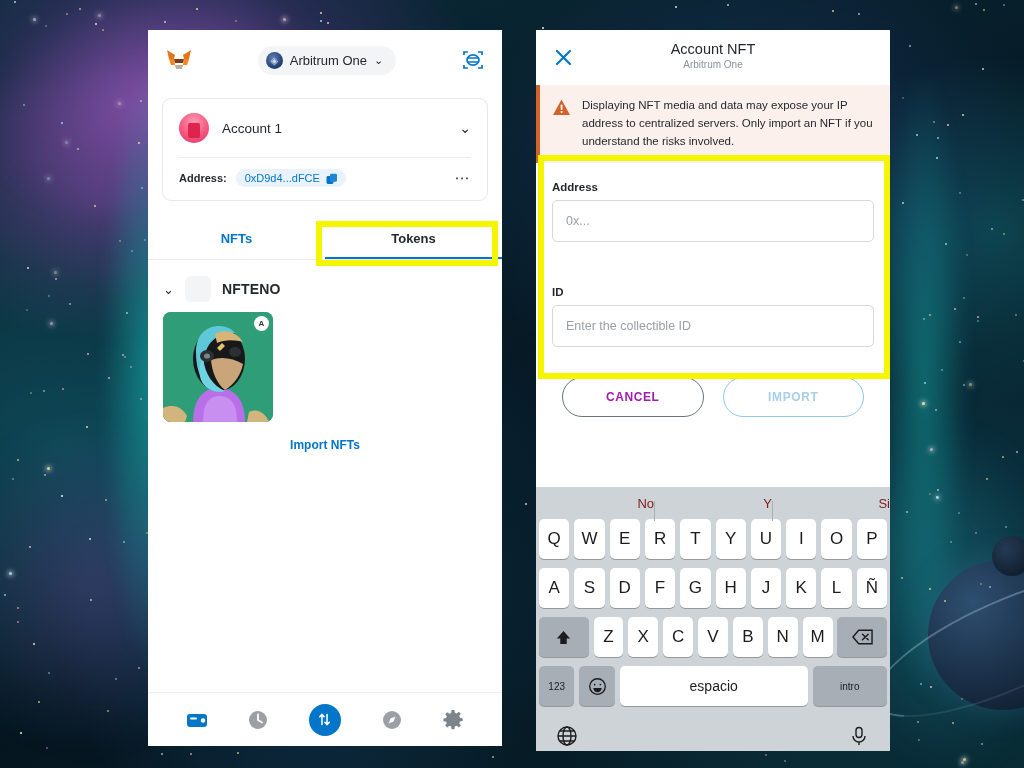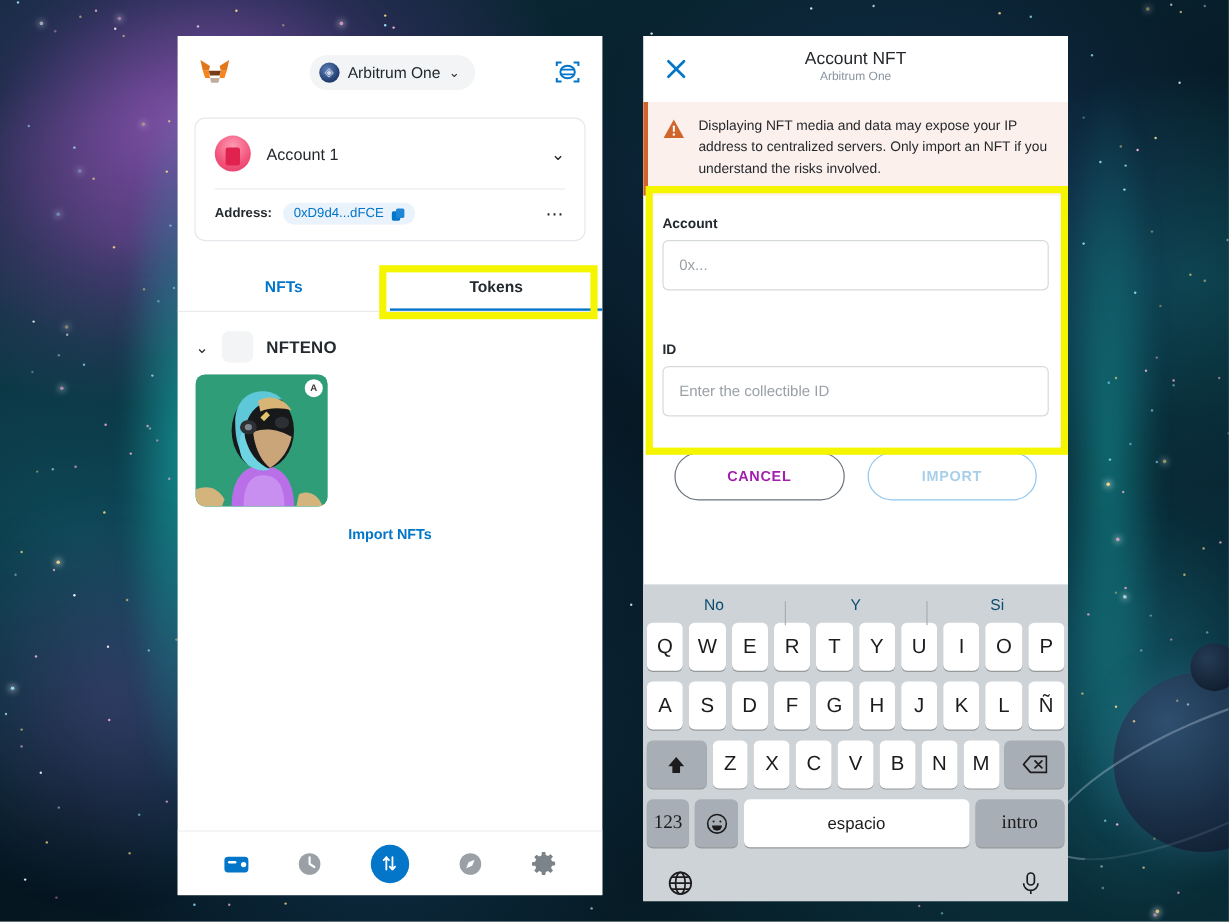--- a/index.html
+++ b/index.html
@@ -199,34 +199,34 @@
     flex:1; height:40px; border-radius:20px; font-size:12px; font-weight:700;
     letter-spacing:.6px; display:flex; align-items:center; justify-content:center;
     background:#fff; cursor:pointer;
   }
   .btn-cancel { border:1px solid #6a737d; color:#a21caf; }
   .btn-import { border:1px solid #8fc7ee; color:#a8cfe9; }
 
   
   .kb { position:absolute; left:0; bottom:0; width:100%; height:264px; background:#ced3d7; }
   .kb-sugg { height:32px; display:flex; align-items:center; border-bottom:0; }
-  .kb-sugg div { flex:1; text-align:center; font-size:13px; color:#0c4a6e; position:relative; }
+  .kb-sugg div { flex:1; text-align:right; font-size:13px; color:#7f1d1d; position:relative; }
   .kb-sugg div + div::before {
     content:''; position:absolute; left:0; top:5px; height:20px; width:1px; background:#a9aeb3;
   }
   .kb-row { display:flex; justify-content:center; gap:5px; margin-bottom:9px; padding:0 3px; }
   .key {
     background:#fff; border-radius:5px; height:40px; min-width:27.5px; flex:1;
     display:flex; align-items:center; justify-content:center;
     font-size:17px; color:#1c1c1e; box-shadow:0 1px 0 rgba(0,0,0,.28);
   }
   .key.dark { background:#a8aeb5; }
   .key.wide { flex:1.45; }
   .key.space { flex:5.3; font-size:14px; }
-  .key.small { font-size:16px;font-family:Liberation Serif, serif; }
+  .key.small { font-size:10px; }
   .kb-bottom { display:flex; align-items:center; justify-content:space-between; padding:4px 20px 0; height:38px; }
   .kb-bottom span { width:22px; height:22px; }
 </style>
 </head>
 <body>
 
 <div id="stage">
 
   <div class="bg bg-base"></div>
   <div class="nebula-a"></div>
@@ -546,21 +546,21 @@
         <svg viewBox="0 0 19 19" width="19" height="19">
           <path d="M9.5 1.5 L18 17 L1 17 Z" fill="#d1642a"></path>
           <rect x="8.7" y="6.5" width="1.7" height="5.5" rx=".8" fill="#fff"></rect>
           <circle cx="9.55" cy="14.1" r="1" fill="#fff"></circle>
         </svg>
       </span>
       <div class="warn-txt">Displaying NFT media and data may expose your IP address to centralized servers. Only import an NFT if you understand the risks involved.</div>
     </div>
 
     <div class="form">
-      <div class="f-label">Account</div>
+      <div class="f-label">Address</div>
       <input class="f-input" type="text" placeholder="0x..." style="">
       <div class="f-gap"></div>
       <div class="f-label">ID</div>
       <input class="f-input" type="text" placeholder="Enter the collectible ID" style="">
     </div>
 
     <div class="btn-row">
       <div class="btn btn-cancel">CANCEL</div>
       <div class="btn btn-import">IMPORT</div>
     </div>

